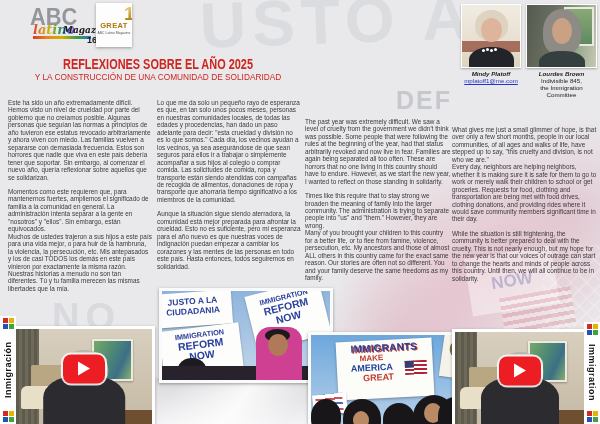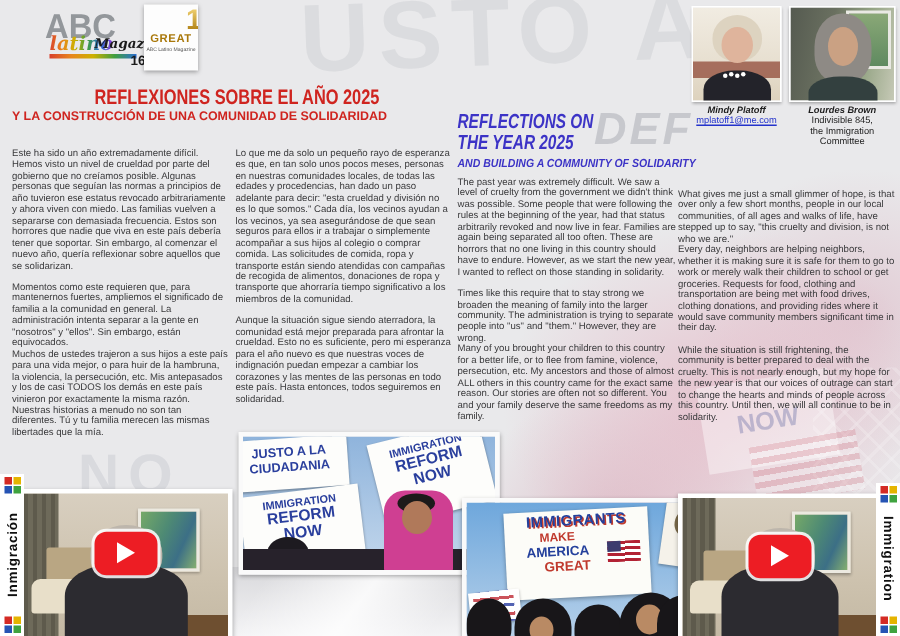--- a/index.html
+++ b/index.html
@@ -13,21 +13,21 @@
   .pinkzone{left:280px;top:80px;width:320px;height:310px;z-index:1;pointer-events:none;background:
      radial-gradient(62% 55% at 62% 62%, rgba(227,163,182,.55), rgba(227,163,182,0) 72%),
      radial-gradient(50% 45% at 92% 42%, rgba(214,155,175,.38), transparent 70%),
      radial-gradient(42% 42% at 40% 88%, rgba(208,142,162,.42), transparent 72%);}
   .trellis{right:0;top:245px;width:58px;height:150px;opacity:.35;z-index:1;background:
      repeating-linear-gradient(45deg, rgba(255,255,255,.6) 0 2px, transparent 2px 11px),
      repeating-linear-gradient(-45deg, rgba(255,255,255,.6) 0 2px, transparent 2px 11px);}
   .wm{z-index:1;font-weight:900;color:rgba(150,155,162,.16);letter-spacing:6px;pointer-events:none;}
   #wm1{left:200px;top:-16px;font-size:64px;transform:rotate(-2deg);}
   #wm2{left:52px;top:296px;font-size:38px;color:rgba(120,130,150,.14);}
-  #wm3{left:396px;top:70px;font-size:30px;color:rgba(110,115,128,.28);letter-spacing:2px;font-style:italic;}
+  #wm3{left:396px;top:86px;font-size:25px;color:rgba(110,115,128,.28);letter-spacing:2px;}
   .bgsign{left:468px;top:252px;width:88px;height:58px;background:rgba(255,255,255,.42);transform:rotate(-9deg);
         z-index:1;display:flex;align-items:center;justify-content:center;font-weight:900;font-size:17px;
         color:rgba(70,80,150,.30);}
   .bgflag{left:502px;top:292px;width:72px;height:40px;transform:rotate(-10deg);opacity:.45;z-index:1;
         background:repeating-linear-gradient(180deg, rgba(205,95,110,.5) 0 4px, rgba(255,255,255,.55) 4px 8px);}
   
   .abc{left:30px;top:4px;font-size:23px;font-weight:bold;color:#93979b;transform:scaleX(.95);
        transform-origin:left top;z-index:3;}
   .latino{left:33px;top:22px;font-size:13px;font-style:italic;font-weight:bold;z-index:3;
        font-family:"DejaVu Serif",serif;color:#b33a2a;
@@ -41,21 +41,21 @@
   .badge{left:96px;top:3px;width:36px;height:44px;background:#fdfdfd;z-index:3;text-align:center;
        box-shadow:0 1px 3px rgba(0,0,0,.35);padding-top:2px;box-sizing:border-box;}
   .b10{font-size:19px;line-height:17px;font-weight:900;color:#b8860b;
        background:linear-gradient(180deg,#f3d576,#a9780a);-webkit-background-clip:text;
        background-clip:text;margin-left:28px;-webkit-text-fill-color:transparent;}
   .byears{font-size:7.5px;line-height:8px;font-weight:900;letter-spacing:.4px;color:#a9780a;}
   .bcap{font-size:3.4px;color:#555;margin-top:1px;}
   
   .t-es1{left:8px;top:56px;width:300px;text-align:center;font-size:14px;font-weight:800;
        color:#cf241f;white-space:nowrap;transform:scaleX(.78);transform-origin:center top;z-index:3;}
-  .t-es2{left:8px;top:72px;width:300px;text-align:left;font-size:8.3px;font-weight:700;
+  .t-es2{left:8px;top:72px;width:300px;text-align:center;font-size:8.3px;font-weight:400;
        color:#cf241f;white-space:nowrap;z-index:3;}
   .t-en{left:305px;top:74px;z-index:3;color:#3c33c6;font-style:italic;font-weight:800;}
   .t-en .l1,.t-en .l2{font-size:13.5px;line-height:14px;transform:scaleX(.76);transform-origin:left;white-space:nowrap;}
   .t-en .l3{font-size:7.8px;margin-top:2px;transform:scaleX(.9);transform-origin:left;white-space:nowrap;}
   
   .author{z-index:3;text-align:center;font-size:6.2px;color:#1d1d1d;}
   #author1{left:461px;top:4px;width:60px;}
   #author2{left:526px;top:4px;width:71px;}
   .aphoto{position:relative;height:62px;overflow:hidden;border:1px solid #fff;box-shadow:0 1px 2px rgba(0,0,0,.3);}
   #ph1{background:linear-gradient(180deg,#f1ece2 0%,#e7dfd0 60%,#ddd2bd 100%);}
@@ -175,25 +175,20 @@
   <div class="abs magazine">Magazine</div>
   <div class="abs issue">16</div>
   <div class="abs badge">
     <div class="b10">10</div>
     <div class="byears">GREAT</div>
     <div class="bcap">ABC Latino Magazine</div>
   </div>
 
   <div class="abs t-es1">REFLEXIONES SOBRE EL AÑO 2025</div>
   <div class="abs t-es2">Y LA CONSTRUCCIÓN DE UNA COMUNIDAD DE SOLIDARIDAD</div>
-  <div class="abs t-en">
-    <div class="l1">REFLECTIONS ON</div>
-    <div class="l2">THE YEAR 2025</div>
-    <div class="l3">AND BUILDING A COMMUNITY OF SOLIDARITY</div>
-  </div>
 
   <div class="abs author" id="author1">
     <div class="aphoto" id="ph1">
       <div class="bar"></div>
         <div class="hair"></div>
         <div class="face"></div>
         <div class="body"></div>
         <div class="pearl"></div>
     </div>
     <div class="aname">Mindy Platoff</div>

